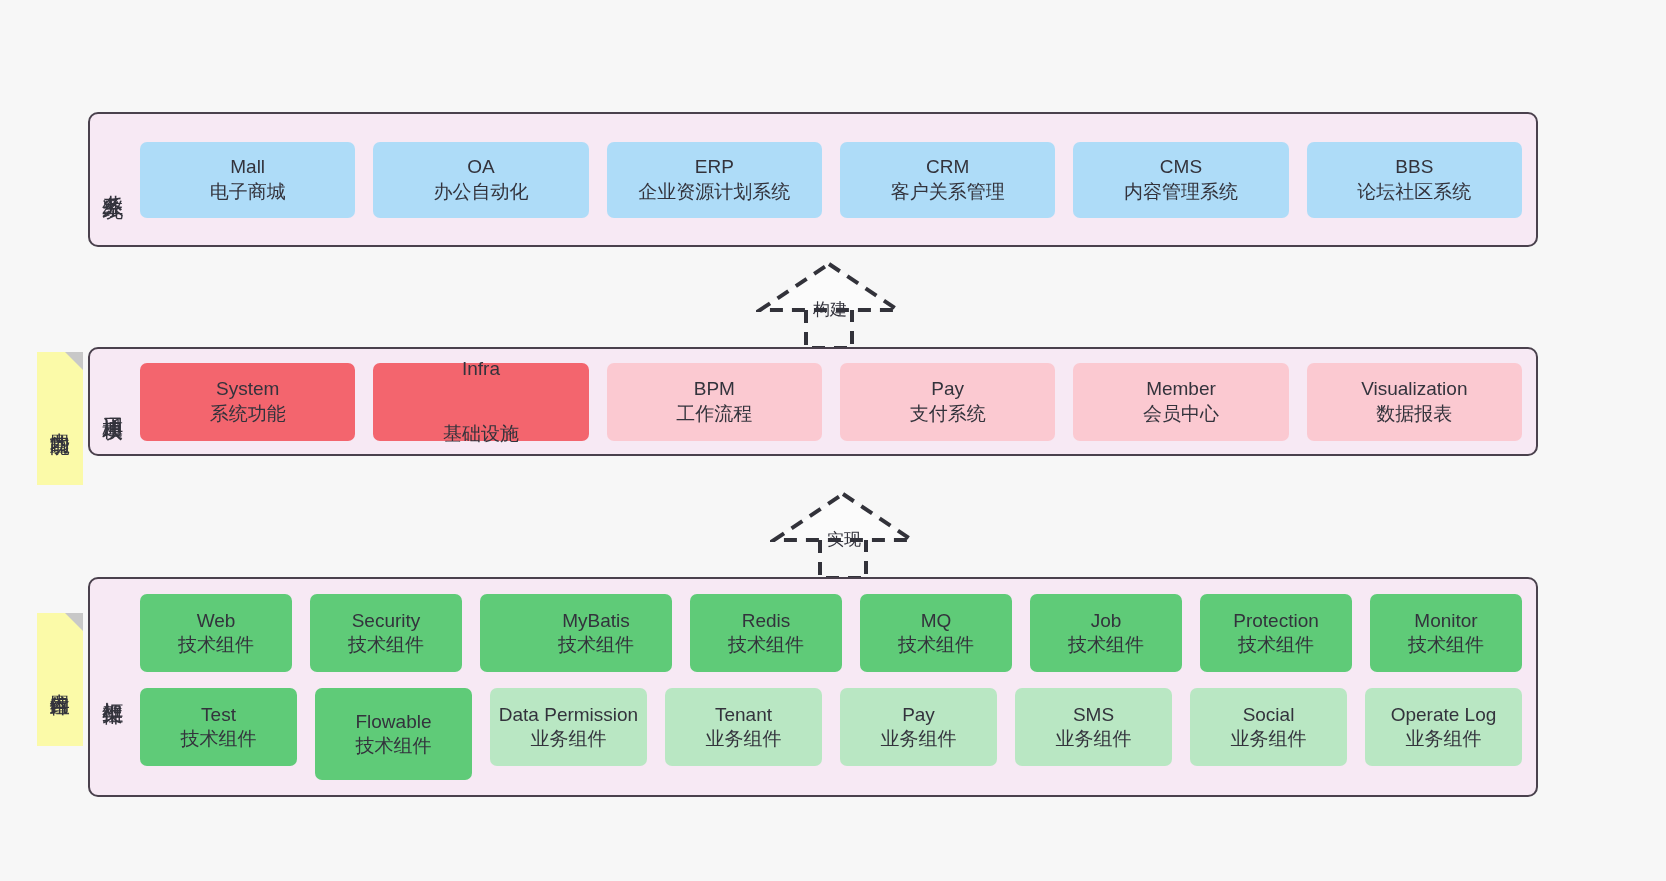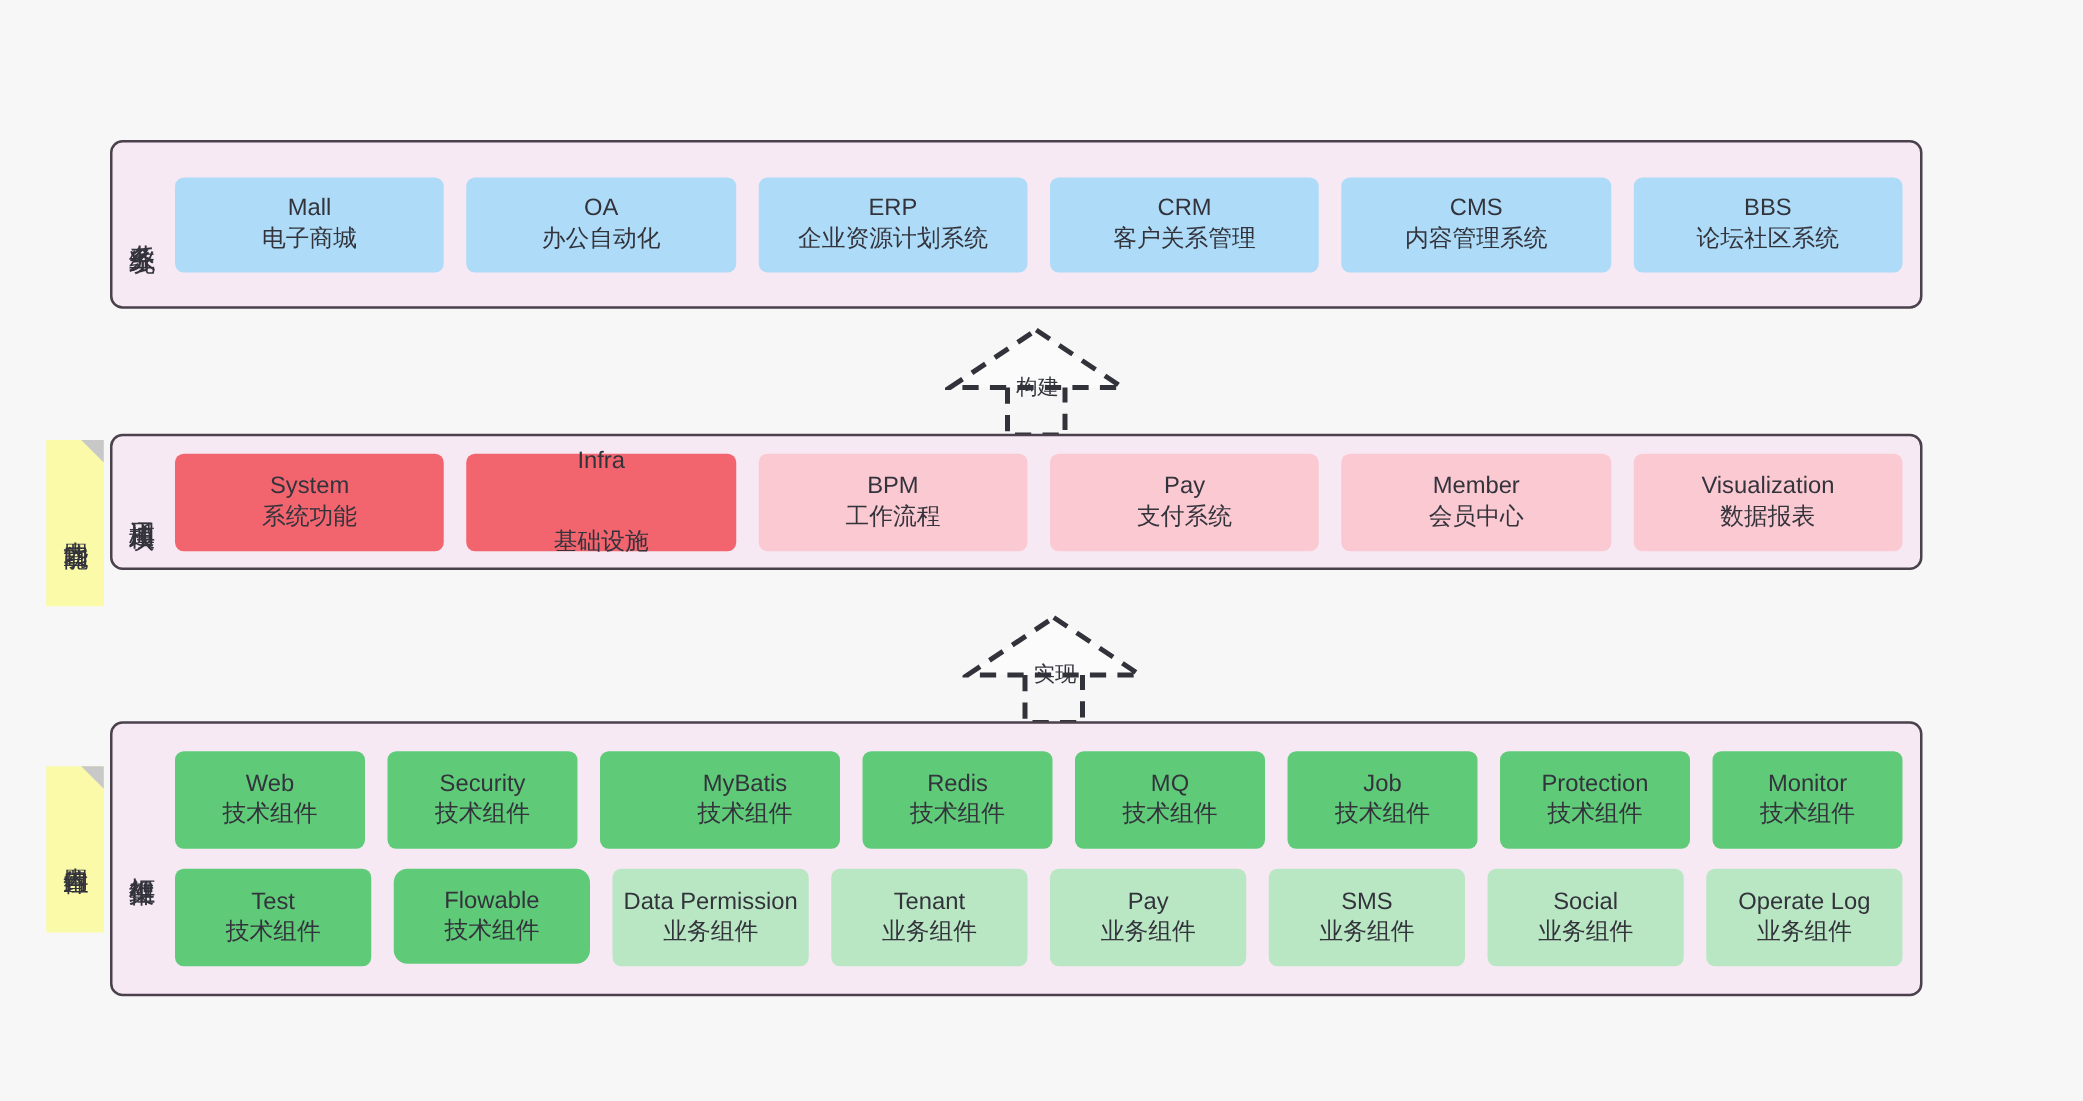--- a/index.html
+++ b/index.html
@@ -260,21 +260,21 @@
           <div class="card green" style="height: 78px;">
             <span class="t1">Monitor</span>
             <span class="t2">技术组件</span>
           </div>
         </div>
       <div class="card-row" id="framework-row2">
           <div class="card green" style="height: 78px;">
             <span class="t1">Test</span>
             <span class="t2">技术组件</span>
           </div>
-          <div class="card green" style="height: 76px; border-radius: 11px;">
+          <div class="card green" style="height: 92px;">
             <span class="t1">Flowable</span>
             <span class="t2">技术组件</span>
           </div>
           <div class="card lightgreen" style="height: 78px;">
             <span class="t1">Data Permission</span>
             <span class="t2">业务组件</span>
           </div>
           <div class="card lightgreen" style="height: 78px;">
             <span class="t1">Tenant</span>
             <span class="t2">业务组件</span>

